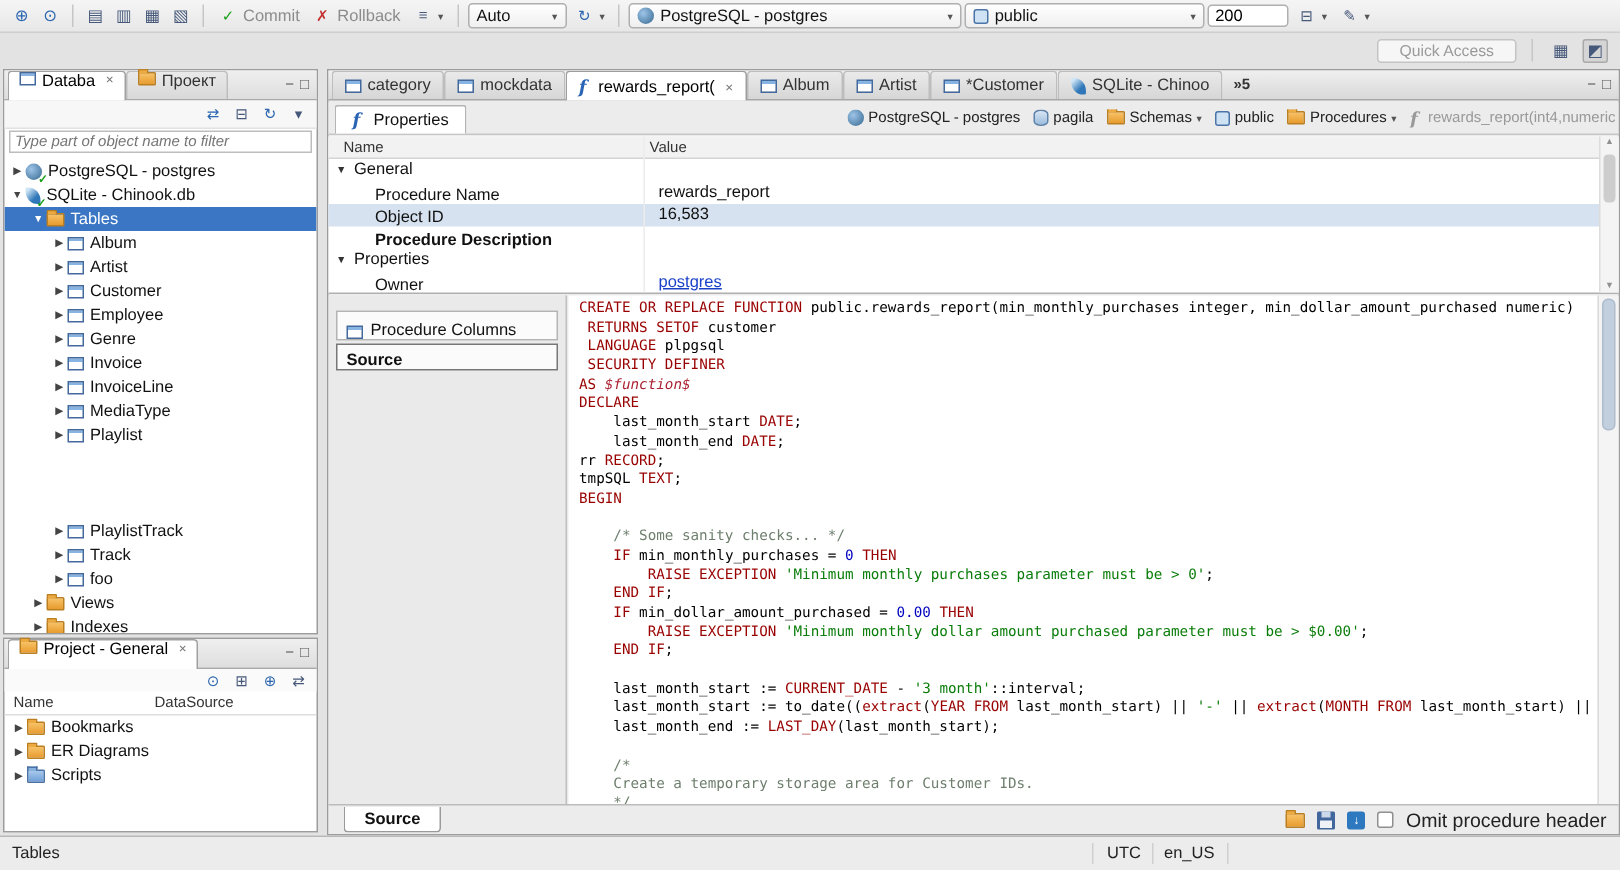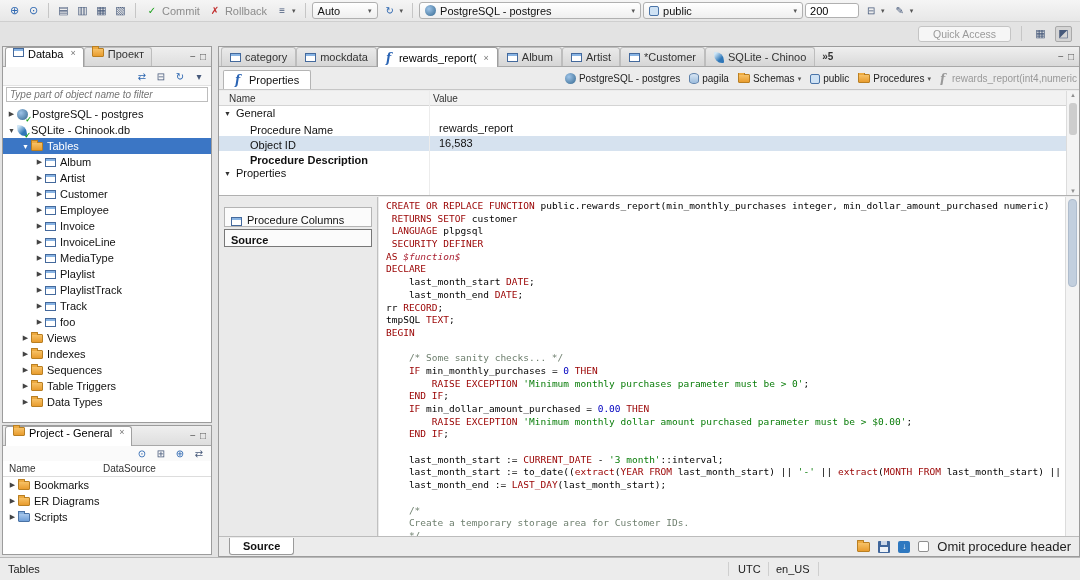--- a/index.html
+++ b/index.html
@@ -249,38 +249,43 @@
           <span class="tlabel">Customer</span>
         </div>
         <div class="trow" style="padding-left: 31px;">
           <span class="exp">▶</span>
           <span class="tico ic-table"></span>
           <span class="tlabel">Employee</span>
         </div>
         <div class="trow" style="padding-left: 31px;">
           <span class="exp">▶</span>
           <span class="tico ic-table"></span>
+          <span class="tlabel">Genre</span>
+        </div>
+        <div class="trow" style="padding-left: 31px;">
+          <span class="exp">▶</span>
+          <span class="tico ic-table"></span>
           <span class="tlabel">Invoice</span>
         </div>
         <div class="trow" style="padding-left: 31px;">
           <span class="exp">▶</span>
           <span class="tico ic-table"></span>
           <span class="tlabel">InvoiceLine</span>
         </div>
         <div class="trow" style="padding-left: 31px;">
           <span class="exp">▶</span>
           <span class="tico ic-table"></span>
           <span class="tlabel">MediaType</span>
         </div>
         <div class="trow" style="padding-left: 31px;">
           <span class="exp">▶</span>
           <span class="tico ic-table"></span>
           <span class="tlabel">Playlist</span>
         </div>
-        <div class="trow" style="padding-left: 31px;">
+        <div class="trow" style="padding-left: 31px; margin-top: 48px;">
           <span class="exp">▶</span>
           <span class="tico ic-table"></span>
           <span class="tlabel">PlaylistTrack</span>
         </div>
         <div class="trow" style="padding-left: 31px;">
           <span class="exp">▶</span>
           <span class="tico ic-table"></span>
           <span class="tlabel">Track</span>
         </div>
         <div class="trow" style="padding-left: 31px;">
@@ -448,20 +453,24 @@
             <span class="pname">Object ID</span>
             <span class="pval">16,583</span>
           </div>
           <div class="prow">
             <span class="pname bold">Procedure Description</span>
           </div>
           <div class="prow">
             <span class="pexp">▼</span>
             <span class="gname">Properties</span>
           </div>
+          <div class="prow">
+            <span class="pname">Owner</span>
+            <span class="pval link">postgres</span>
+          </div>
         </div>
       <div class="pscroll">
           <div class="thumb"></div>
         </div>
     </div>
     <div class="lower">
       <div class="sidebox">
         <div class="sbtn b1">
           <span class="tico ic-columns"></span>
           <span>Procedure Columns</span>

